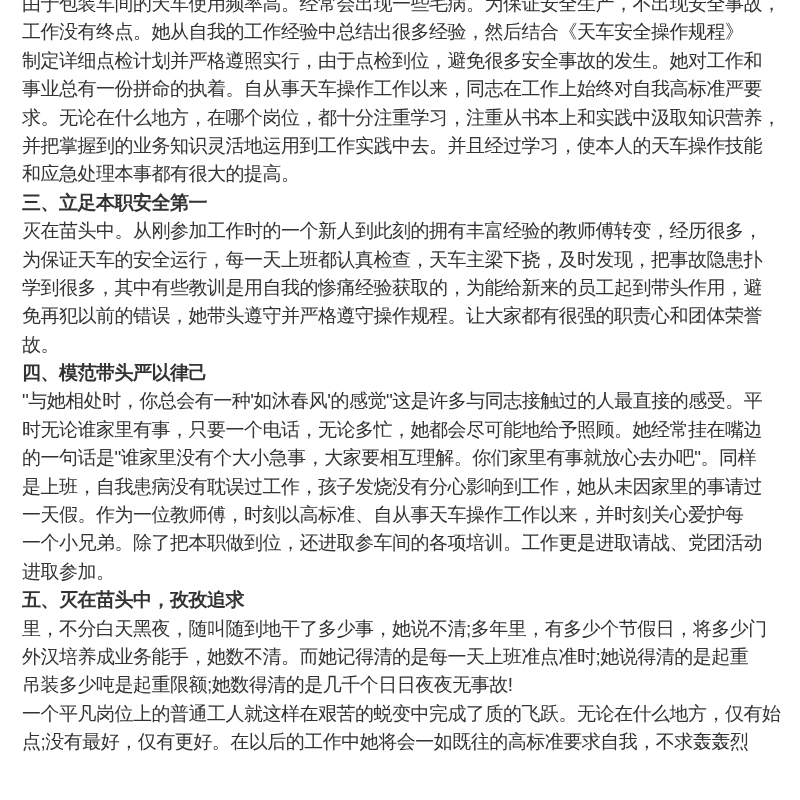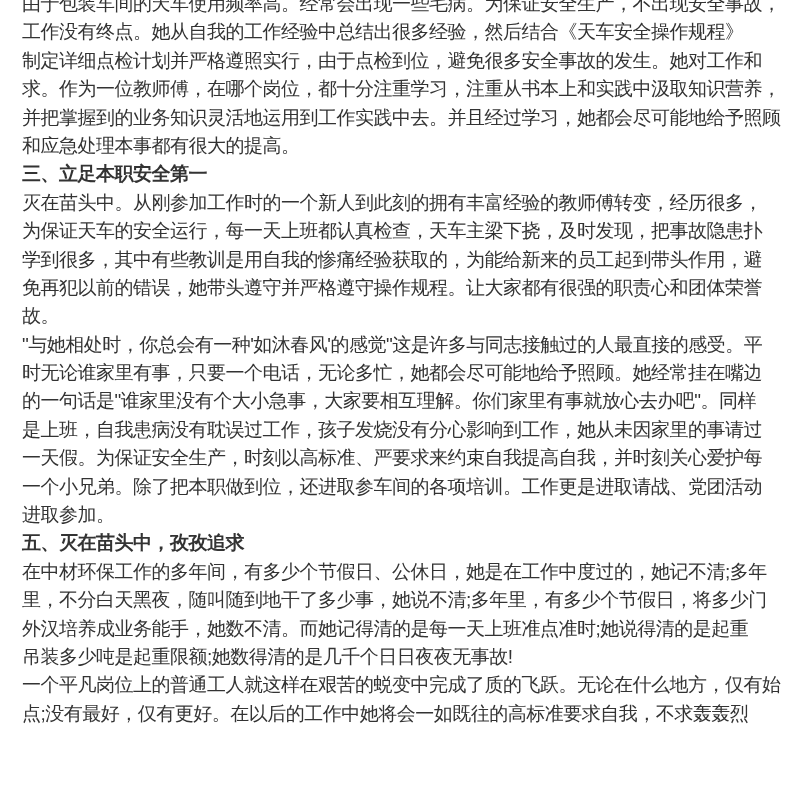--- a/index.html
+++ b/index.html
@@ -31,36 +31,37 @@
     font-weight: 700;
   }
 </style>
 </head>
 <body>
 
 <div class="doc">
   <div class="line">由于包装车间的天车使用频率高。经常会出现一些毛病。为保证安全生产，不出现安全事故，</div>
   <div class="line">工作没有终点。她从自我的工作经验中总结出很多经验，然后结合《天车安全操作规程》</div>
   <div class="line">制定详细点检计划并严格遵照实行，由于点检到位，避免很多安全事故的发生。她对工作和</div>
-  <div class="line">求。作为一位教师傅，在哪个岗位，都十分注重学习，注重从书本上和实践中汲取知识营养，</div>
-  <div class="line">并把掌握到的业务知识灵活地运用到工作实践中去。并且经过学习，她都会尽可能地给予照顾</div>
+  <div class="line">事业总有一份拼命的执着。自从事天车操作工作以来，同志在工作上始终对自我高标准严要</div>
+  <div class="line">求。无论在什么地方，在哪个岗位，都十分注重学习，注重从书本上和实践中汲取知识营养，</div>
+  <div class="line">并把掌握到的业务知识灵活地运用到工作实践中去。并且经过学习，使本人的天车操作技能</div>
   <div class="line">和应急处理本事都有很大的提高。</div>
   <div class="line heading">三、立足本职安全第一</div>
   <div class="line">灭在苗头中。从刚参加工作时的一个新人到此刻的拥有丰富经验的教师傅转变，经历很多，</div>
   <div class="line">为保证天车的安全运行，每一天上班都认真检查，天车主梁下挠，及时发现，把事故隐患扑</div>
   <div class="line">学到很多，其中有些教训是用自我的惨痛经验获取的，为能给新来的员工起到带头作用，避</div>
   <div class="line">免再犯以前的错误，她带头遵守并严格遵守操作规程。让大家都有很强的职责心和团体荣誉</div>
   <div class="line">故。</div>
+  <div class="line heading">四、模范带头严以律己</div>
   <div class="line">"与她相处时，你总会有一种'如沐春风'的感觉"这是许多与同志接触过的人最直接的感受。平</div>
   <div class="line">时无论谁家里有事，只要一个电话，无论多忙，她都会尽可能地给予照顾。她经常挂在嘴边</div>
   <div class="line">的一句话是"谁家里没有个大小急事，大家要相互理解。你们家里有事就放心去办吧"。同样</div>
   <div class="line">是上班，自我患病没有耽误过工作，孩子发烧没有分心影响到工作，她从未因家里的事请过</div>
-  <div class="line">一天假。为保证安全生产，时刻以高标准、严要求来约束自我提高自我，并时刻关心爱护每</div>
+  <div class="line">一天假。作为一位教师傅，时刻以高标准、自从事天车操作工作以来，并时刻关心爱护每</div>
   <div class="line">一个小兄弟。除了把本职做到位，还进取参车间的各项培训。工作更是进取请战、党团活动</div>
   <div class="line">进取参加。</div>
   <div class="line heading">五、灭在苗头中，孜孜追求</div>
-  <div class="line">在中材环保工作的多年间，有多少个节假日、公休日，她是在工作中度过的，她记不清;多年</div>
   <div class="line">里，不分白天黑夜，随叫随到地干了多少事，她说不清;多年里，有多少个节假日，将多少门</div>
   <div class="line">外汉培养成业务能手，她数不清。而她记得清的是每一天上班准点准时;她说得清的是起重</div>
   <div class="line">吊装多少吨是起重限额;她数得清的是几千个日日夜夜无事故!</div>
   <div class="line">一个平凡岗位上的普通工人就这样在艰苦的蜕变中完成了质的飞跃。无论在什么地方，仅有始</div>
   <div class="line">点;没有最好，仅有更好。在以后的工作中她将会一如既往的高标准要求自我，不求轰轰烈</div>
 </div>
 
 </body></html>

